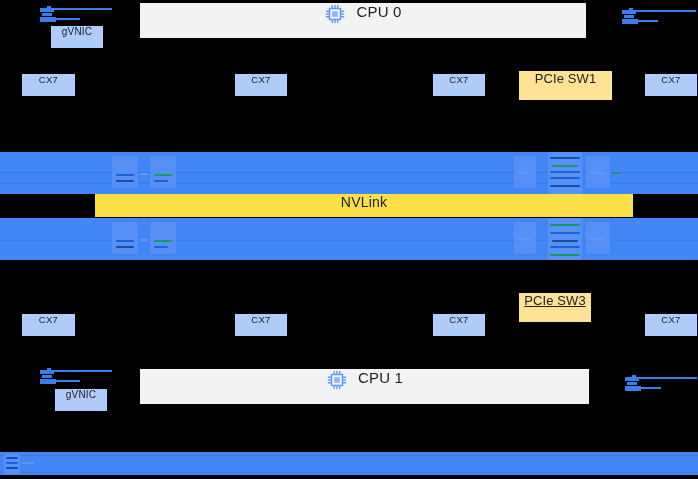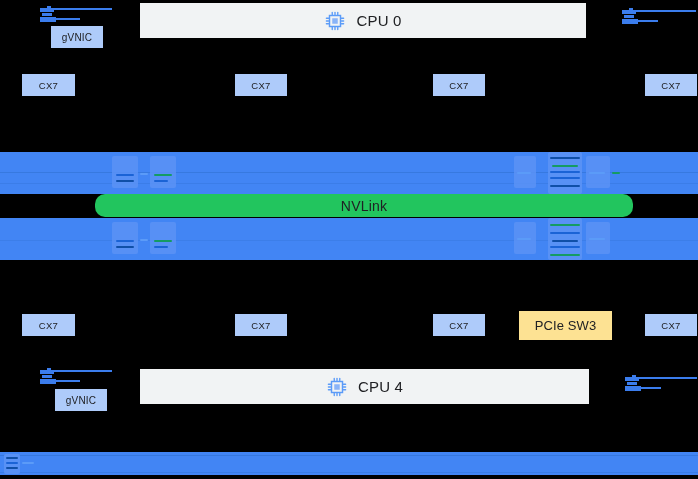--- a/index.html
+++ b/index.html
@@ -2,30 +2,30 @@
 <html><head>
 <meta charset="utf-8">
 <style>
   html,body{margin:0;padding:0;background:#000;}
   body{width:698px;height:479px;position:relative;overflow:hidden;
        font-family:"Liberation Sans","DejaVu Sans",sans-serif;}
   .canvas{position:absolute;inset:0;background:#000000;}
 
   
   .node{position:absolute;box-sizing:border-box;display:flex;
-        align-items:center;justify-content:center;}
+        align-items:flex-start;justify-content:center;}
 
   .cpu-bar{background:#f1f3f4;color:#202124;font-size:15px;gap:10px;}
   .cpu-bar .cpu-label{font-size:15px;color:#202124;letter-spacing:.2px;}
 
   .cx7{background:#aecbfa;color:#202124;font-size:9.5px;letter-spacing:.3px;}
   .pcie{background:#fde293;color:#202124;font-size:13px;letter-spacing:.1px;}
   .gvnic{background:#aecbfa;color:#202124;font-size:10px;letter-spacing:.2px;}
 
-  .nvlink{background:#22c55e;color:#202124;font-size:14px;letter-spacing:.2px;border-radius:10px;}
+  .nvlink{background:#fde047;color:#202124;font-size:14px;letter-spacing:.2px;}
 
   
   .gpu-band{position:absolute;background:#4285f4;box-sizing:border-box;}
   .gpu-band .band-rule{position:absolute;left:0;right:0;height:1px;background:#2f6fd0;opacity:.55;}
 
   .bot-band{position:absolute;background:#4285f4;box-sizing:border-box;}
   .bot-band .band-rule{position:absolute;left:0;right:0;height:1px;background:#2f6fd0;opacity:.6;}
 
   
   .glyph{position:absolute;}
@@ -100,20 +100,23 @@
 
 
   <div class="node cx7" style="left:235px;top:74px;width:52px;height:22px;">
     <span>CX7</span>
   </div>
 
   <div class="node cx7" style="left:433px;top:74px;width:52px;height:22px;">
     <span>CX7</span>
   </div>
 
+  <div class="node pcie" style="left:519px;top:71px;width:93px;height:29px;">
+    <span>PCIe SW1</span>
+  </div>
 
   <div class="node cx7" style="left:645px;top:74px;width:52px;height:22px;">
     <span>CX7</span>
   </div>
 
   <div class="gpu-band" style="left:0px;top:152px;width:698px;height:42px;">
     <div class="band-rule" style="top:20px;"></div>
     <div class="band-rule" style="top:31px;opacity:.35;"></div>
 
     <div class="glyph" style="left:112px;top:4px;width:78px;height:34px;">
@@ -178,21 +181,21 @@
 
 
   <div class="node cx7" style="left:235px;top:314px;width:52px;height:22px;">
     <span>CX7</span>
   </div>
 
   <div class="node cx7" style="left:433px;top:314px;width:52px;height:22px;">
     <span>CX7</span>
   </div>
 
-  <div class="node pcie" style="left:519px;top:311px;width:93px;height:29px;">
+  <div class="node pcie" style="left:519px;top:293px;width:72px;height:29px;text-decoration:underline;">
     <span>PCIe SW3</span>
   </div>
 
   <div class="node cx7" style="left:645px;top:314px;width:52px;height:22px;">
     <span>CX7</span>
   </div>
 
   <div class="nic-icon" style="left:40px;top:368px;width:72px;height:16px;">
     <div class="wire" style="left:14px;top:2px;width:58px;"></div>
     <div class="wire" style="left:14px;top:12px;width:26px;"></div>
@@ -219,21 +222,21 @@
             <line x1="15" y1="19" x2="15" y2="21.4"></line>
           <line x1="2.6" y1="9" x2="5" y2="9"></line>
             <line x1="2.6" y1="12" x2="5" y2="12"></line>
             <line x1="2.6" y1="15" x2="5" y2="15"></line>
           <line x1="19" y1="9" x2="21.4" y2="9"></line>
             <line x1="19" y1="12" x2="21.4" y2="12"></line>
             <line x1="19" y1="15" x2="21.4" y2="15"></line>
         </g>
       </svg>
     </span>
-    <span class="cpu-label">CPU 4</span>
+    <span class="cpu-label">CPU 1</span>
   </div>
 
   <div class="nic-icon" style="left:625px;top:375px;width:72px;height:16px;">
     <div class="wire" style="left:14px;top:2px;width:58px;"></div>
     <div class="wire" style="left:14px;top:12px;width:22px;"></div>
     <div class="plug" style="left:0px;top:2px;width:14px;height:4px;"></div>
     <div class="plug" style="left:2px;top:7px;width:10px;height:3px;"></div>
     <div class="plug" style="left:0px;top:11px;width:16px;height:5px;"></div>
     <div class="plug" style="left:7px;top:0px;width:4px;height:3px;"></div>
   </div>

